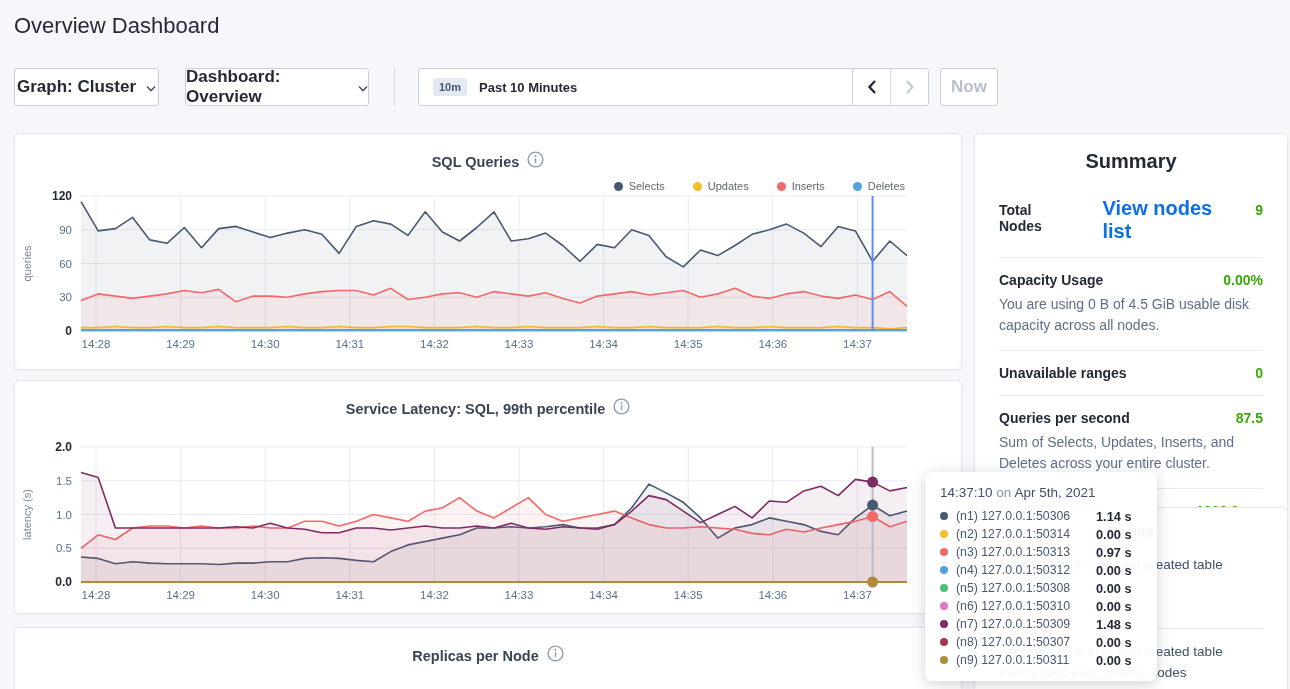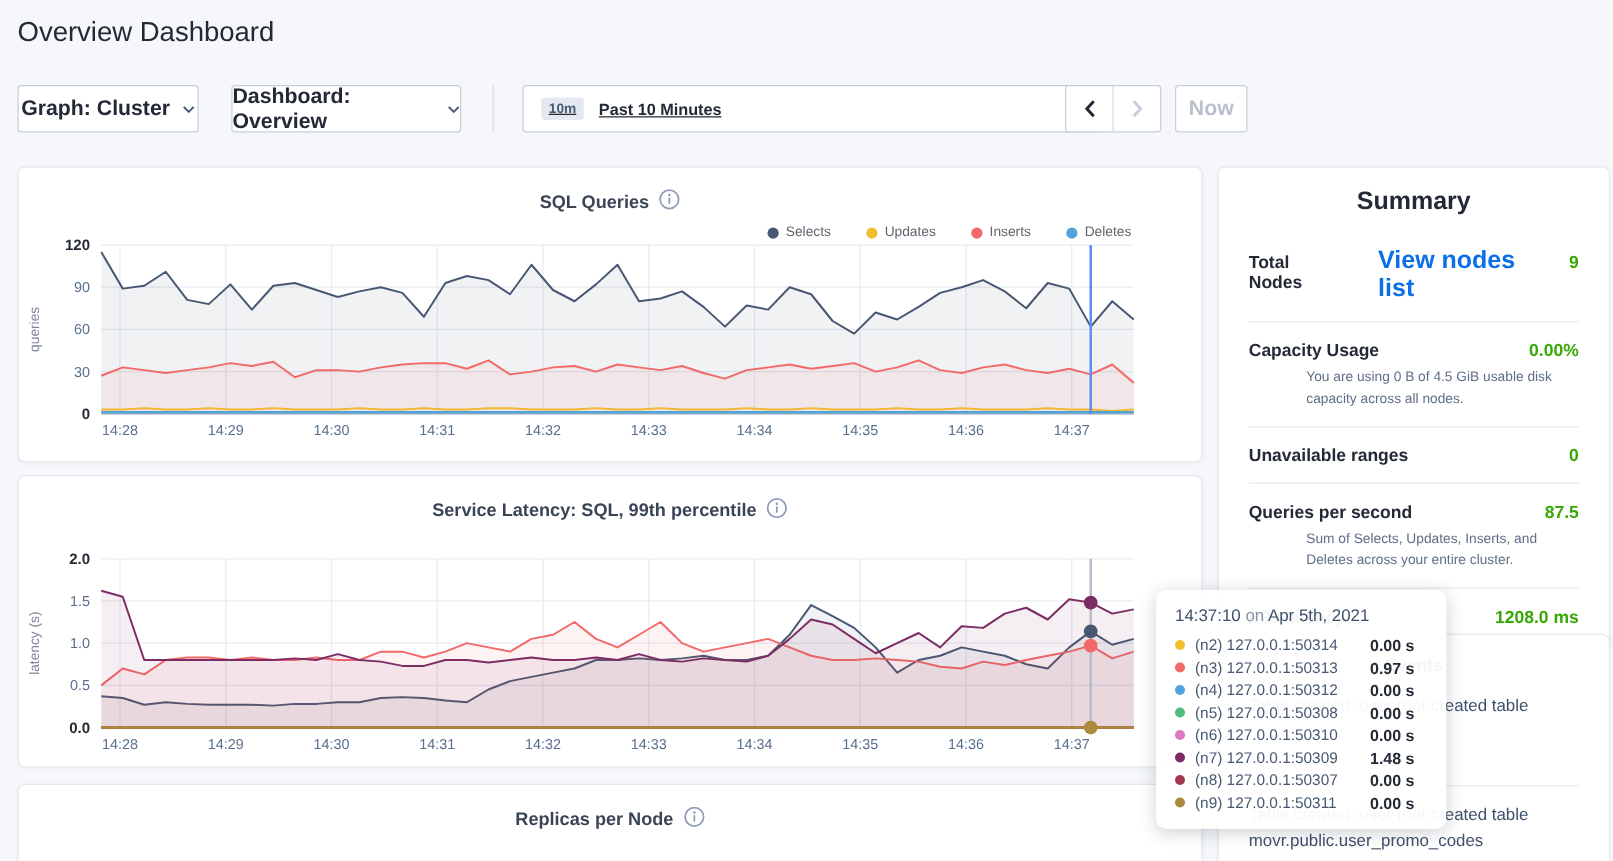--- a/index.html
+++ b/index.html
@@ -15,21 +15,21 @@
     font-size: 22px; font-weight: normal; color: #242a35;
   }
   
   .ctl { position: absolute; top: 68px; height: 38px; background: #fff;
          border: 1px solid #c8cfdb; border-radius: 3px; display: flex;
          align-items: center; cursor: pointer; }
   .ctl-label { font-size: 17px; font-weight: bold; color: #242a35; }
   #graph-select   { left: 14px;  width: 145px; justify-content: center; gap: 10px; }
   #dash-select    { left: 185px; width: 184px; justify-content: center; gap: 10px; }
   .v-divider { position: absolute; top: 68px; left: 394px; width: 1px; height: 38px; background: #d8dce4; }
-  #time-picker { left: 418px; width: 464px; padding: 0 14px; text-decoration: underline; }
+  #time-picker { left: 418px; width: 464px; padding: 0 14px; }
   .time-badge { background: #e4e8f1; color: #475872; font-size: 11px; font-weight: bold;
                 border-radius: 3px; padding: 3px 6px; }
   .time-label { margin-left: 12px; font-size: 13px; font-weight: bold; }
   #time-picker .chev { position: absolute; right: 14px; }
   #time-picker { position: absolute; }
   .arrow-group { position: absolute; top: 68px; left: 852px; width: 77px; height: 38px;
                  background: #fff; border: 1px solid #c8cfdb; border-radius: 3px;
                  display: flex; }
   .arrow-btn { flex: 1; display: flex; align-items: center; justify-content: center; cursor: pointer; }
   .arrow-btn + .arrow-btn { border-left: 1px solid #d8dce4; }
@@ -51,21 +51,21 @@
   .legend-dot { width: 9px; height: 9px; border-radius: 50%; }
   .legend-label { font-size: 11px; color: #60666f; }
   .chart-svg { position: absolute; left: 0; top: 56px; }
   #card-latency .chart-svg { top: 56px; }
   
   .summary-heading { text-align: center; font-size: 20px; font-weight: bold; margin-bottom: 24px; }
   .srow { display: flex; align-items: baseline; margin: 2px 0; gap: 17px; }
   .slabel { font-size: 14px; font-weight: bold; color: #242a35; }
   .slink { font-size: 20px; font-weight: bold; margin-left: 12px; text-decoration: none; cursor: pointer; }
   .sval { margin-left: auto; font-size: 14px; font-weight: bold; }
-  .sdesc { font-size: 11px; color: #5f6e88; line-height: 1.5; margin-top: 6px; margin-left: 46px; }
+  .sdesc { font-size: 14px; color: #5f6e88; line-height: 1.5; margin-top: 6px; }
   .sep { border: none; border-top: 1px solid #e8ebf0; margin: 14px 0; }
   
   .events-heading { text-align: center; font-size: 14px; font-weight: bold; margin-bottom: 14px; }
   .event-entry { font-size: 13.5px; color: #3f506b; line-height: 21px; }
   .event-entry.tall { min-height: 64px; }
   #card-events .sep { margin: 10px 0 12px; }
   
   .chart-tooltip { position: absolute; left: 925px; top: 472px; width: 232px; z-index: 10;
                    background: rgba(255,255,255,0.95); border-radius: 8px;
                    box-shadow: 0 3px 14px rgba(40,50,70,0.22); padding: 13px 15px 12px; }
@@ -305,20 +305,25 @@
 </aside>
 
 <div class="chart-tooltip">
   <div class="tt-head">
     <span>14:37:10</span>
     <span class="tt-on">on</span>
     <span>Apr 5th, 2021</span>
   </div>
   <div id="tt-rows">
       <div class="tt-row">
+        <span class="tt-dot" style="background: rgb(71, 88, 114);"></span>
+        <span class="tt-node">(n1) 127.0.0.1:50306</span>
+        <span class="tt-val">1.14 s</span>
+      </div>
+      <div class="tt-row">
         <span class="tt-dot" style="background: rgb(242, 190, 44);"></span>
         <span class="tt-node">(n2) 127.0.0.1:50314</span>
         <span class="tt-val">0.00 s</span>
       </div>
       <div class="tt-row">
         <span class="tt-dot" style="background: rgb(241, 105, 105);"></span>
         <span class="tt-node">(n3) 127.0.0.1:50313</span>
         <span class="tt-val">0.97 s</span>
       </div>
       <div class="tt-row">

